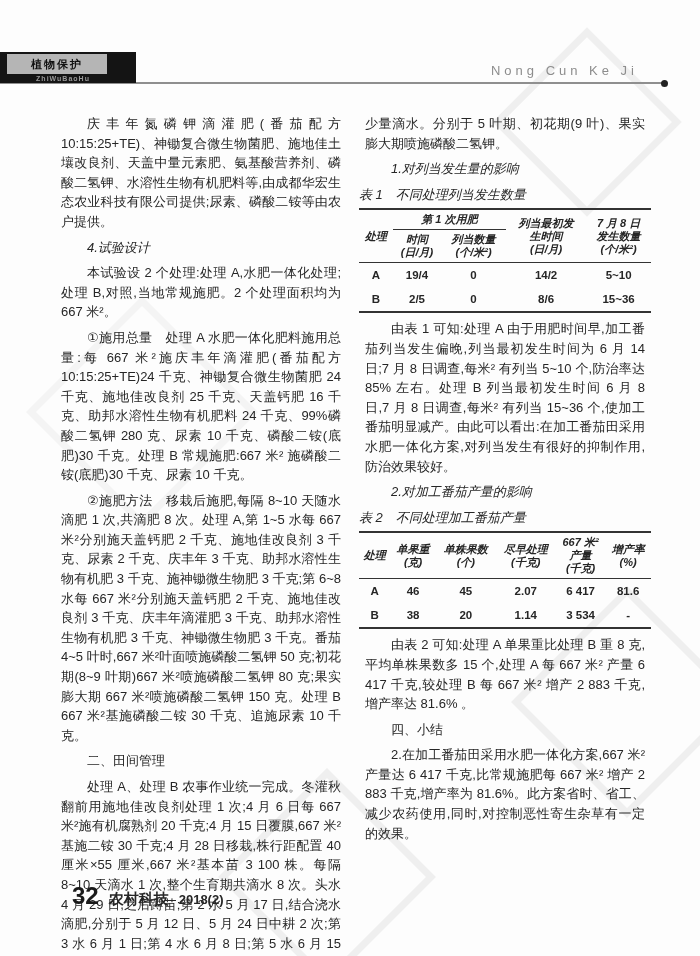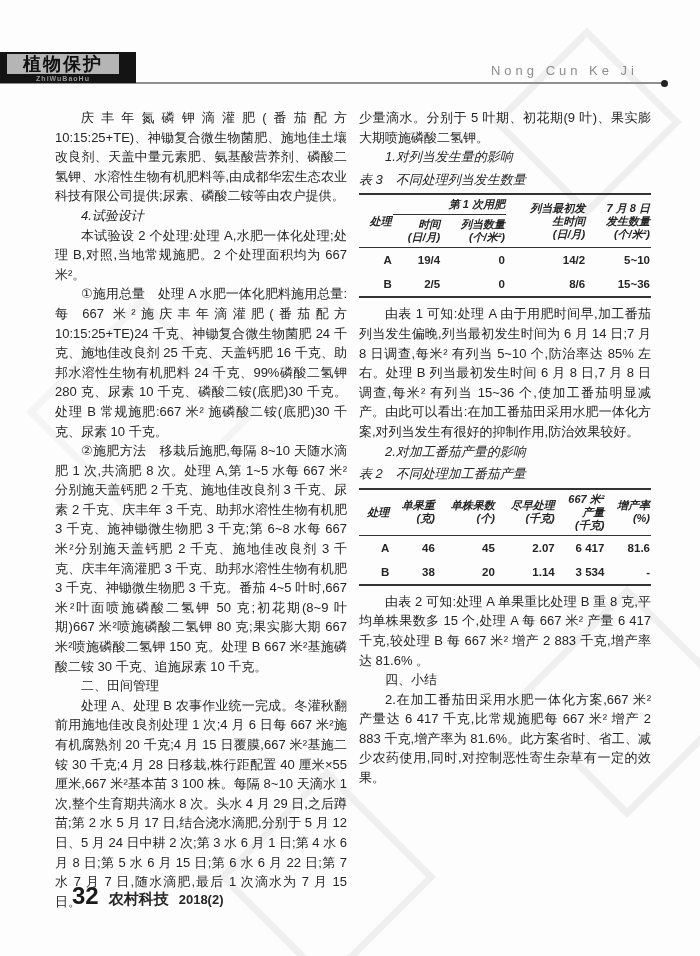--- a/index.html
+++ b/index.html
@@ -20,56 +20,56 @@
   .wm2 { left: 545px; top: 620px; width: 150px; height: 150px; }
   .wm3 { left: 250px; top: 800px; width: 140px; height: 140px; }
   .wm4 { left: 60px;  top: 330px; width: 150px; height: 150px; border-color:#ececec;}
 
   
   header { position: absolute; left: 0; top: 52px; width: 700px; height: 34px; }
   .header-rule { position: absolute; left: 0; right: 38px; bottom: 2px; height: 2px; background: #8f8f8f; }
   .header-dot  { position: absolute; right: 32px; bottom: -1px; width: 7px; height: 7px; border-radius: 50%; background: #222; }
   .banner { position: absolute; left: 0; top: 0; width: 136px; height: 31px; background: #141414; }
   .banner-gray {
-    position: absolute; left: 7px; top: 2px; width: 112px; height: 20px;
+    position: absolute; left: 7px; top: 2px; width: 100px; height: 20px;
     background: #b5b5b5; display: flex; align-items: center; justify-content: center;
-    font-size: 18px; font-weight: bold; color: #111; letter-spacing: 2px;
+    font-size: 11px; font-weight: bold; color: #111; letter-spacing: 2px;
   }
   .banner-pinyin {
     position: absolute; left: 7px; bottom: 1px; width: 112px; text-align: center;
     font-size: 7px; font-weight: bold; color: #9a9a9a; letter-spacing: 1px;
   }
   .journal-name {
     position: absolute; right: 62px; bottom: 8px;
     font-size: 13px; font-weight: normal; color: #8d8d8d; letter-spacing: 4px;
   }
 
   
   main.columns {
     position: absolute; left: 55px; top: 108px; width: 596px;
     display: flex; gap: 12px;
   }
   .col { width: 292px; }
-  .col p { margin: 0; font-size: 13px; line-height: 19.6px; text-align: justify; font-weight: 500; }
+  .col p { margin: 6px; font-size: 13px; line-height: 19.6px; text-align: justify; font-weight: 500; }
   .indent { text-indent: 2em; }
   .heading-num {          
     font-weight: bold; font-style: italic; text-indent: 2em;
   }
   .heading-sec {          
     font-weight: bold; font-style: normal; text-indent: 2em;
   }
   .tbl-caption {
     font-size: 12.5px; font-weight: bold; font-style: italic;
     text-align: center; margin: 3px 0 4px 0 !important; text-indent: 0 !important;
   }
 
   
   table { width: 100%; border-collapse: collapse; margin: 2px 0 6px 0; }
   table { border-top: 2px solid #333; border-bottom: 2px solid #333; }
-  th, td { padding: 3px 1px; font-size: 11px; text-align: right; vertical-align: middle; }
+  th, td { padding: 3px 1px; font-size: 11px; text-align: center; vertical-align: middle; }
   th { font-weight: bold; font-style: italic; white-space: pre-line; line-height: 13px; }
   thead { border-bottom: 1.5px solid #333; }
   th.group { border-bottom: 1px solid #333; }
   td { font-weight: 600; font-size: 11.5px; padding: 6px 1px; }
 
   
   footer { position: absolute; left: 72px; top: 882px; display: flex; align-items: baseline; gap: 10px; }
   .page-num { font-size: 24px; font-weight: bold; color: #1a1a1a; }
   .footer-journal { font-size: 15px; font-weight: bold; }
   .footer-issue { font-size: 13px; font-weight: bold; }
@@ -102,21 +102,21 @@
       <p class="indent">本试验设 2 个处理:处理 A,水肥一体化处理;处理 B,对照,当地常规施肥。2 个处理面积均为 667 米²。</p>
       <p class="indent">①施用总量　处理 A 水肥一体化肥料施用总量:每 667 米²施庆丰年滴灌肥(番茄配方 10:15:25+TE)24 千克、神锄复合微生物菌肥 24 千克、施地佳改良剂 25 千克、天盖钙肥 16 千克、助邦水溶性生物有机肥料 24 千克、99%磷酸二氢钾 280 克、尿素 10 千克、磷酸二铵(底肥)30 千克。处理 B 常规施肥:667 米² 施磷酸二铵(底肥)30 千克、尿素 10 千克。</p>
       <p class="indent">②施肥方法　移栽后施肥,每隔 8~10 天随水滴肥 1 次,共滴肥 8 次。处理 A,第 1~5 水每 667 米²分别施天盖钙肥 2 千克、施地佳改良剂 3 千克、尿素 2 千克、庆丰年 3 千克、助邦水溶性生物有机肥 3 千克、施神锄微生物肥 3 千克;第 6~8 水每 667 米²分别施天盖钙肥 2 千克、施地佳改良剂 3 千克、庆丰年滴灌肥 3 千克、助邦水溶性生物有机肥 3 千克、神锄微生物肥 3 千克。番茄 4~5 叶时,667 米²叶面喷施磷酸二氢钾 50 克;初花期(8~9 叶期)667 米²喷施磷酸二氢钾 80 克;果实膨大期 667 米²喷施磷酸二氢钾 150 克。处理 B 667 米²基施磷酸二铵 30 千克、追施尿素 10 千克。</p>
       <p class="heading-sec">二、田间管理</p>
       <p class="indent">处理 A、处理 B 农事作业统一完成。冬灌秋翻前用施地佳改良剂处理 1 次;4 月 6 日每 667 米²施有机腐熟剂 20 千克;4 月 15 日覆膜,667 米²基施二铵 30 千克;4 月 28 日移栽,株行距配置 40 厘米×55 厘米,667 米²基本苗 3 100 株。每隔 8~10 天滴水 1 次,整个生育期共滴水 8 次。头水 4 月 29 日,之后蹲苗;第 2 水 5 月 17 日,结合浇水滴肥,分别于 5 月 12 日、5 月 24 日中耕 2 次;第 3 水 6 月 1 日;第 4 水 6 月 8 日;第 5 水 6 月 15 日;第 6 水 6 月 22 日;第 7 水 7 月 7 日,随水滴肥,最后 1 次滴水为 7 月 15 日。</p>
     </div>
 
     <div class="col">
       <p>少量滴水。分别于 5 叶期、初花期(9 叶)、果实膨大期喷施磷酸二氢钾。</p>
       <p class="heading-num">1.对列当发生量的影响</p>
-      <p class="tbl-caption">表 3　不同处理列当发生数量</p>
+      <p class="tbl-caption">表 1　不同处理列当发生数量</p>
 
       <table>
         <thead>
           <tr>
             <th rowspan="2">处理</th>
             <th colspan="2" class="group">第 1 次用肥</th>
             <th rowspan="2">列当最初发
 生时间
 (日/月)</th>
             <th rowspan="2">7 月 8 日

